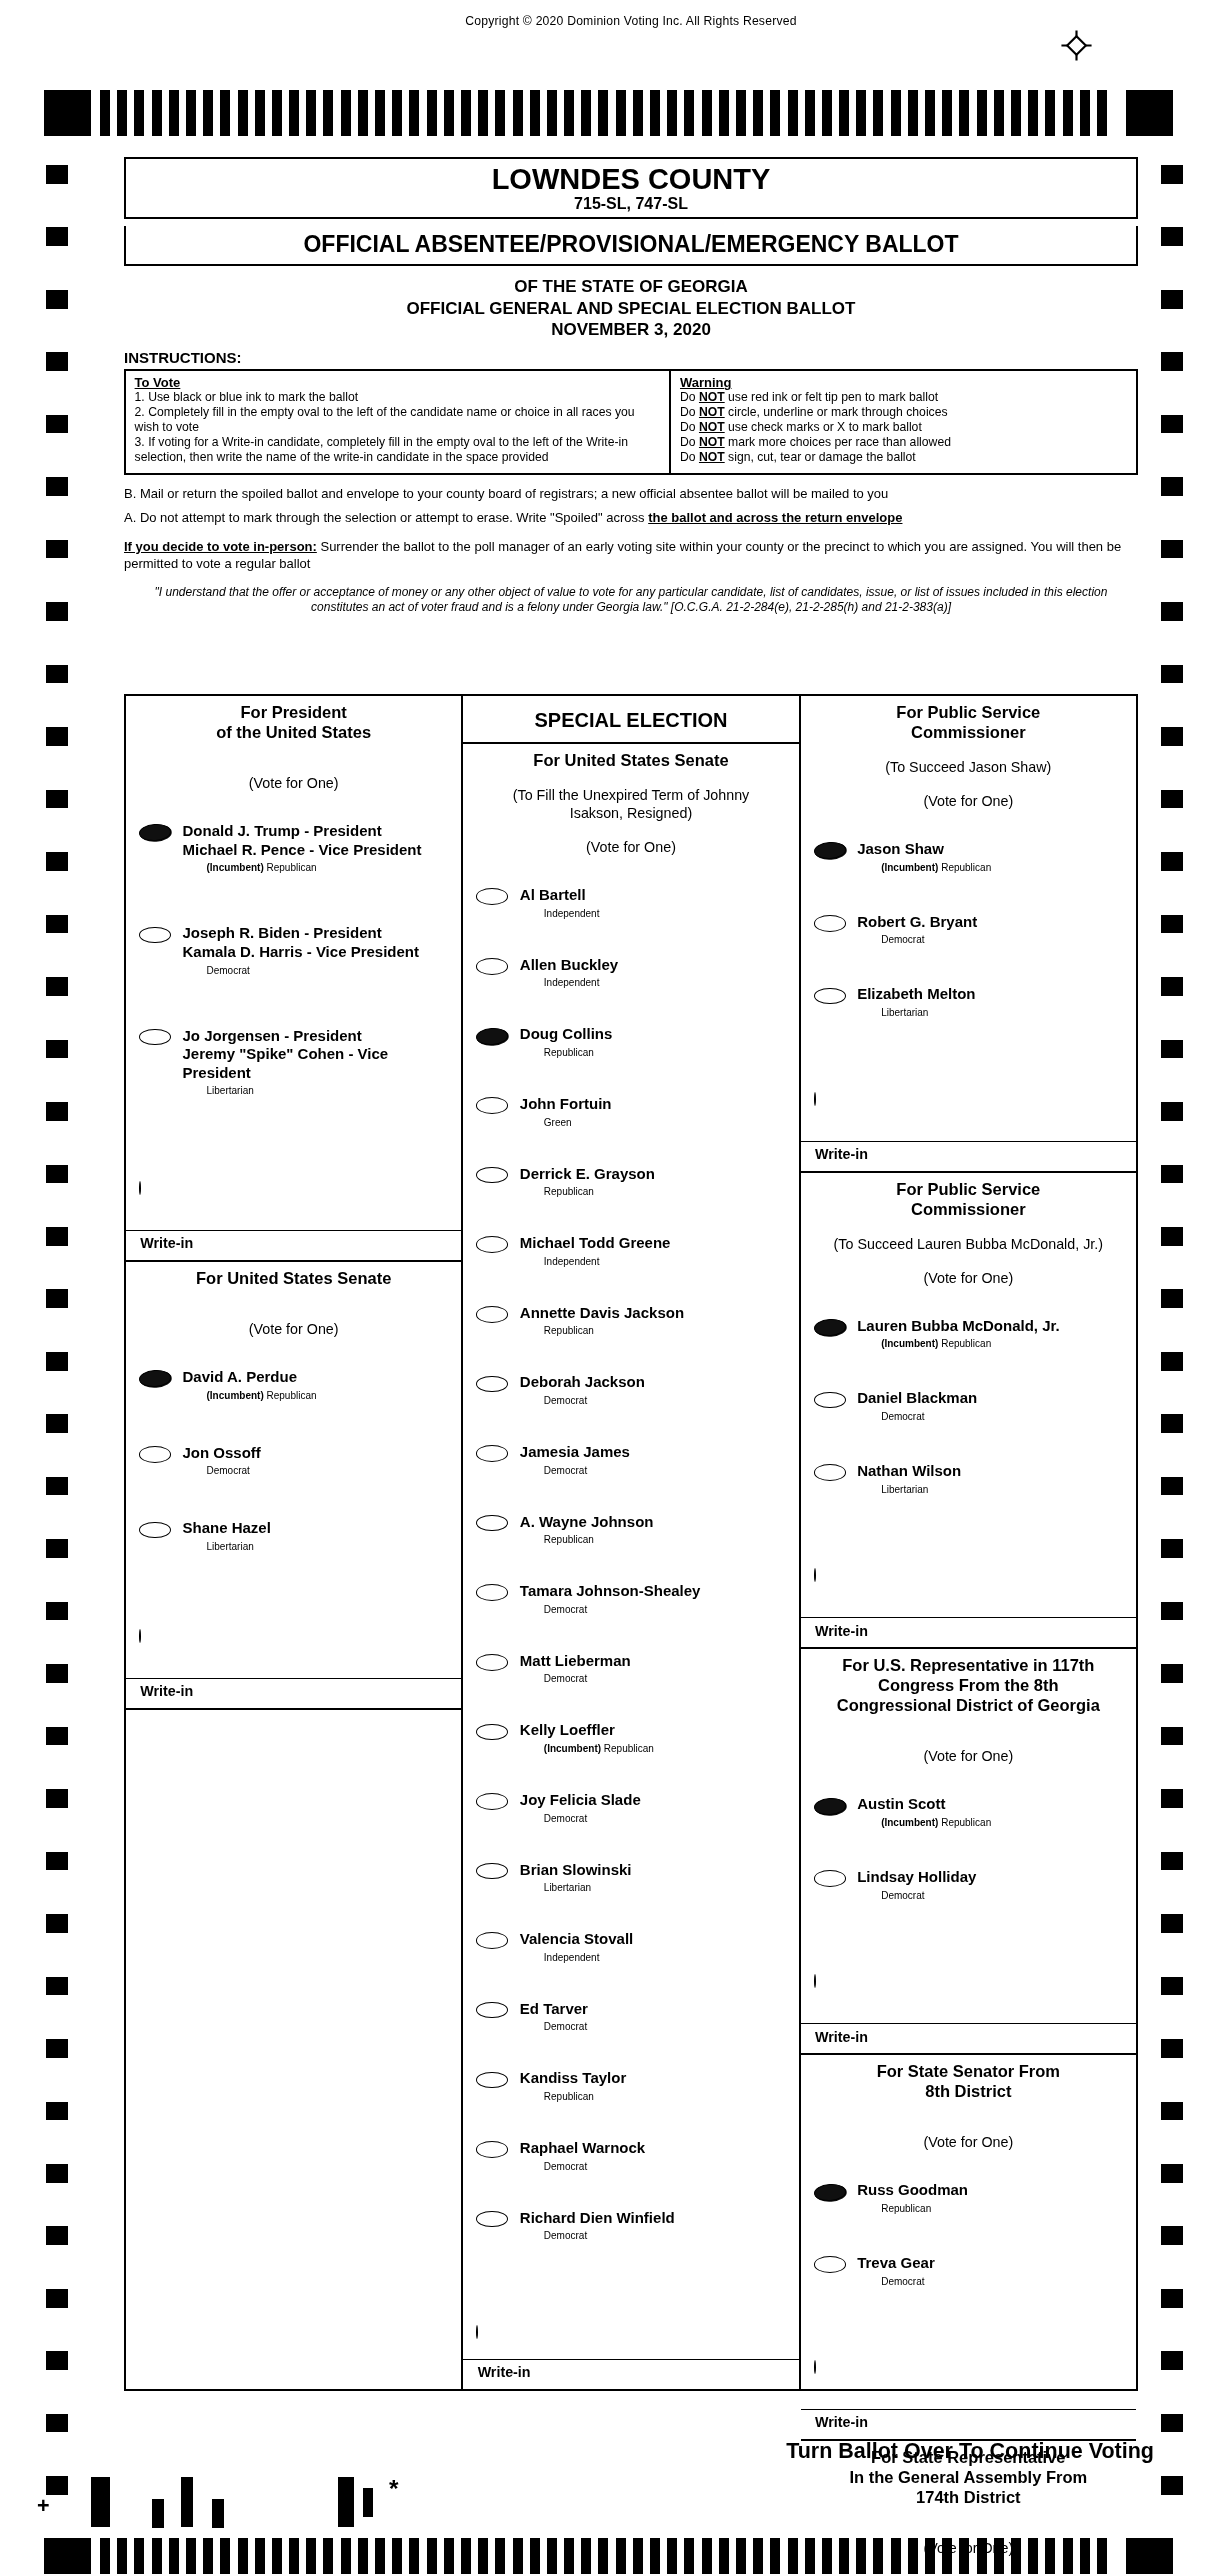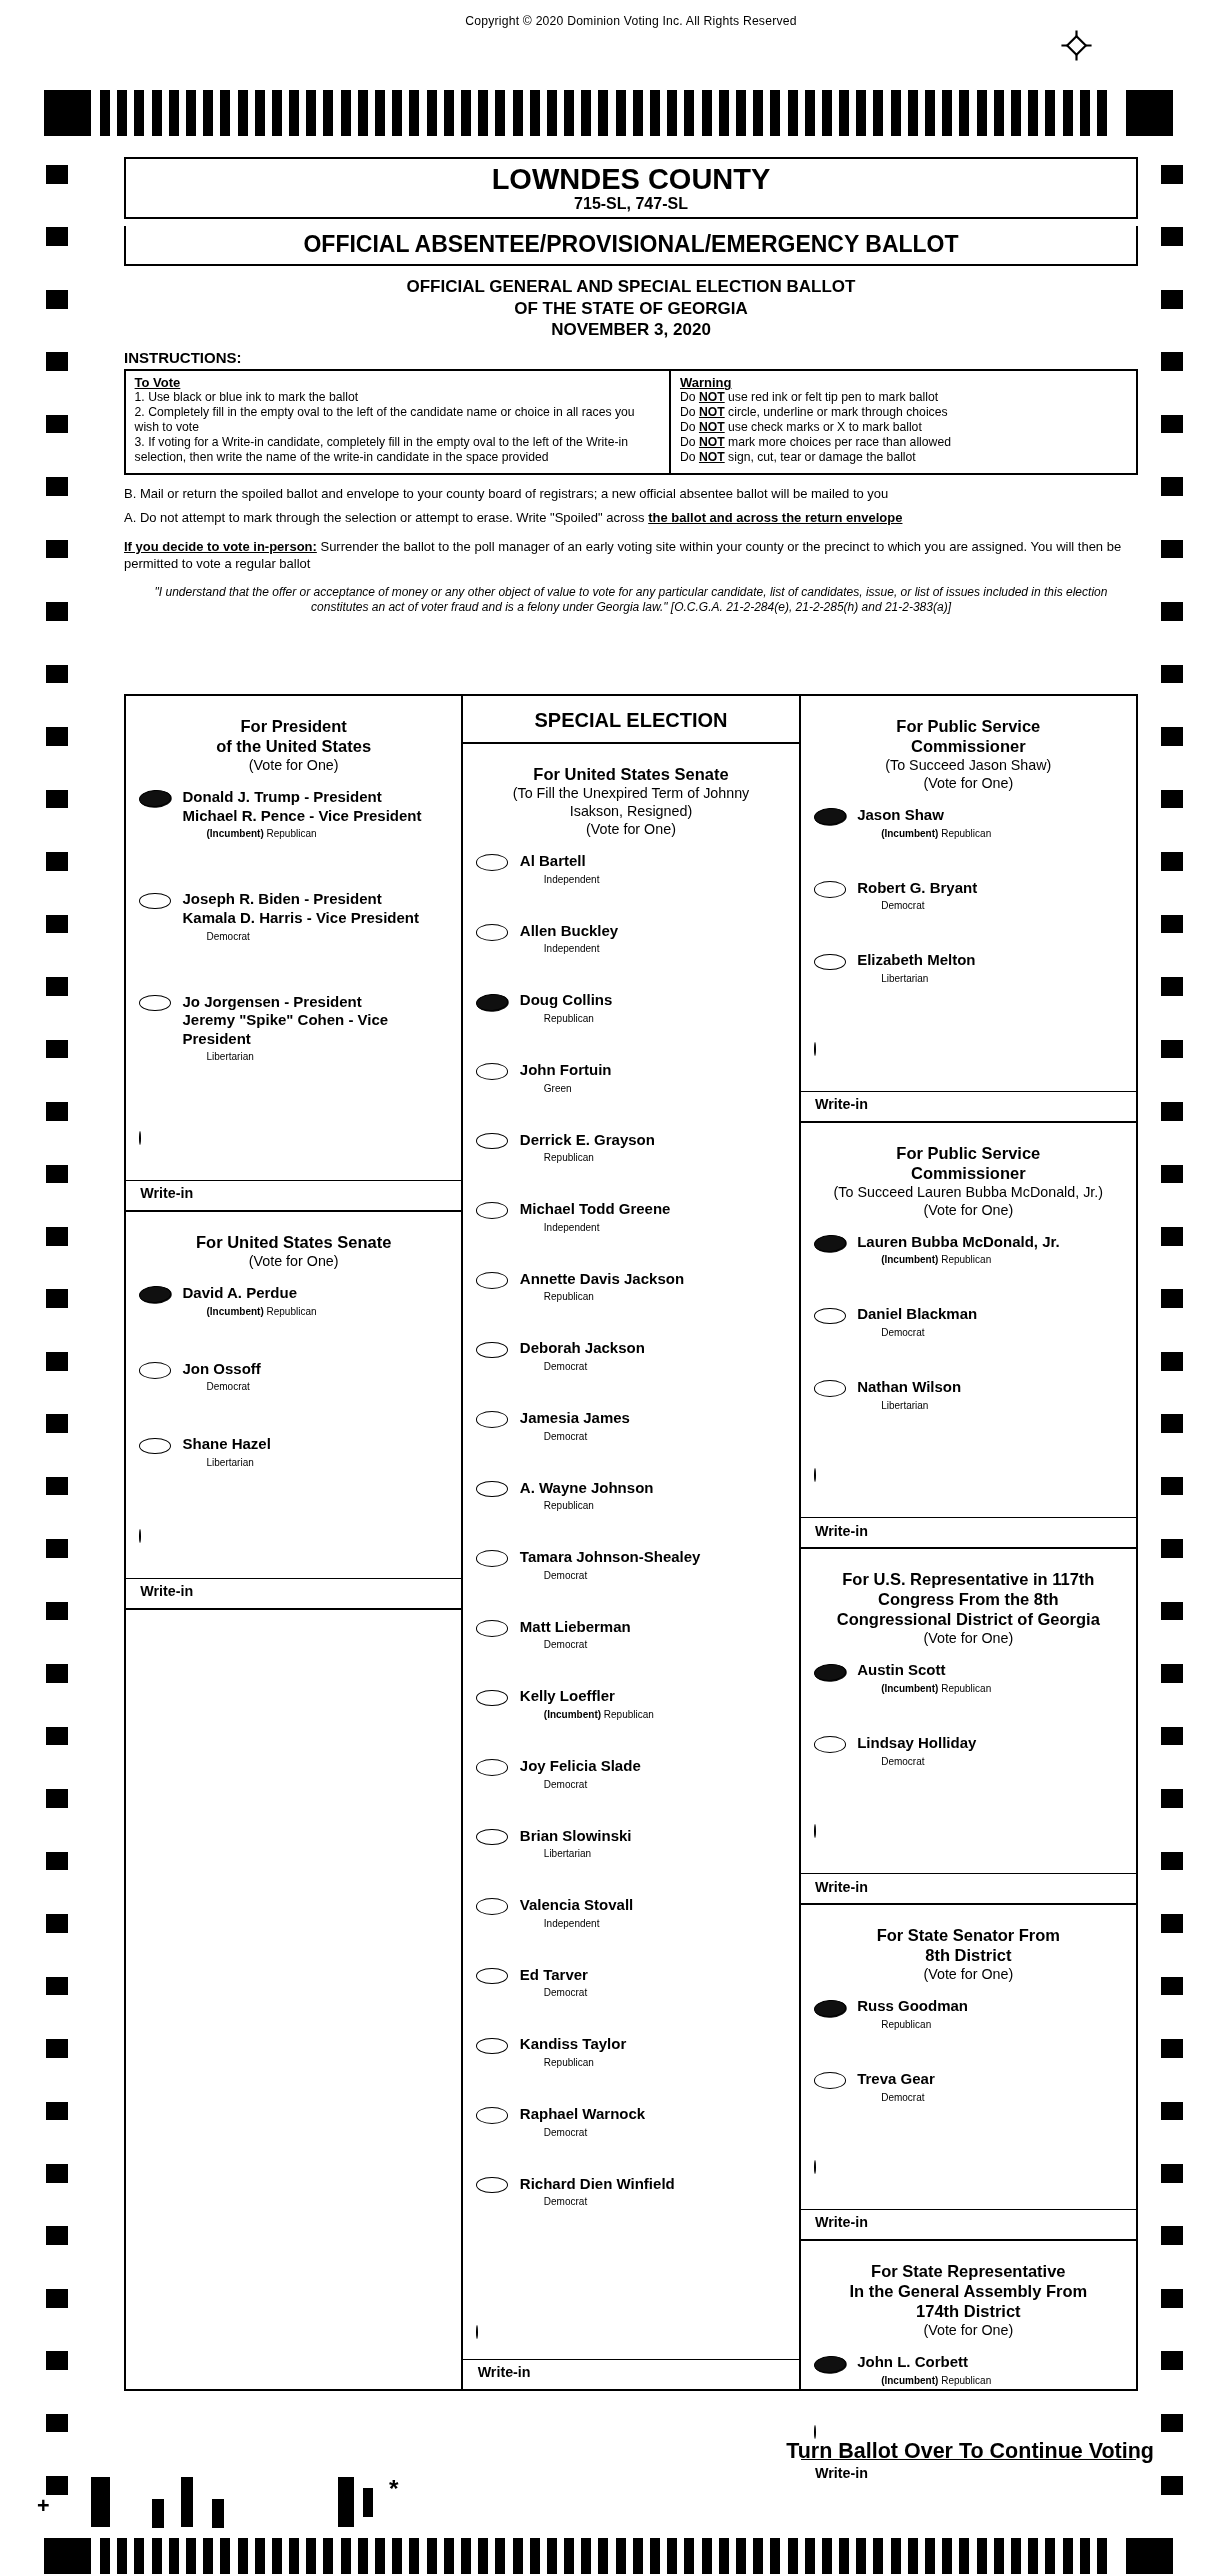--- a/index.html
+++ b/index.html
@@ -41,21 +41,21 @@
   .inperson{margin-top:13px;font-size:13px;line-height:16.5px;}
   .fraud{margin-top:13px;text-align:center;font-style:italic;font-size:12px;line-height:15px;padding:0 24.4px;}
   .u{text-decoration:underline;}
   .b{font-weight:bold;}
 
   
   .columns{position:absolute;left:124px;top:694px;width:1014px;height:1697px;border:2.2px solid #000;display:flex;}
   .col{flex:1;display:flex;flex-direction:column;min-width:0;}
   .col + .col{border-left:2.2px solid #000;}
   .col-header{text-align:center;font-weight:bold;font-size:20px;padding:13px 0 10px;border-bottom:2.2px solid #000;}
-  .race{display:flex;flex-direction:column;border-bottom:2.2px solid #000;padding-top:20px;}
+  .race{display:flex;flex-direction:column;border-bottom:2.2px solid #000;padding-top:6px;gap:16px;}
   .c1 .race{border-bottom:none;flex:1;}
   .c2 .race:last-child{border-bottom:none;flex:1;}
   .race-titles{text-align:center;font-size:16.5px;font-weight:bold;line-height:20px;padding:0 5.7px;}
   .race-notes,.race-votefor{text-align:center;font-size:14.3px;line-height:18px;padding:0 4.3px;}
   .race-body{margin-top:14.3px;}
   .candidate{display:flex;align-items:flex-start;padding:0 5.7px 0 13px;margin-bottom:36px;}
   .c0 .race:first-child .candidate{margin-bottom:47px;}
   .c0 .race:last-child .candidate{margin-bottom:39px;}
   .c1 .candidate{margin-bottom:33px;}
   .oval{flex:none;width:32px;height:16.5px;border:1.4px solid #000;border-radius:50%;background:#fff;margin-top:2.2px;}
@@ -303,22 +303,22 @@
       <span class="tsq"></span>
     </div>
 
   <div class="content">
     <div class="hdr-county">
       <div class="county-name">LOWNDES COUNTY</div>
       <div class="hdr-style">715-SL, 747-SL</div>
     </div>
     <div class="hdr-type">OFFICIAL ABSENTEE/PROVISIONAL/EMERGENCY BALLOT</div>
     <div class="hdr-election">
+      <div>OF THE STATE OF GEORGIA</div>
       <div>OFFICIAL GENERAL AND SPECIAL ELECTION BALLOT</div>
-      <div>OF THE STATE OF GEORGIA</div>
       <div>NOVEMBER 3, 2020</div>
     </div>
 
     <div class="instr-label">INSTRUCTIONS:</div>
 
     <div class="instr-table">
       <div class="instr-cell left">
         <p class="instr-title">To Vote</p>
         <p>1. Use black or blue ink to mark the ballot</p>
         <p>2. Completely fill in the empty oval to the left of the candidate name or choice in all races you wish to vote</p>

